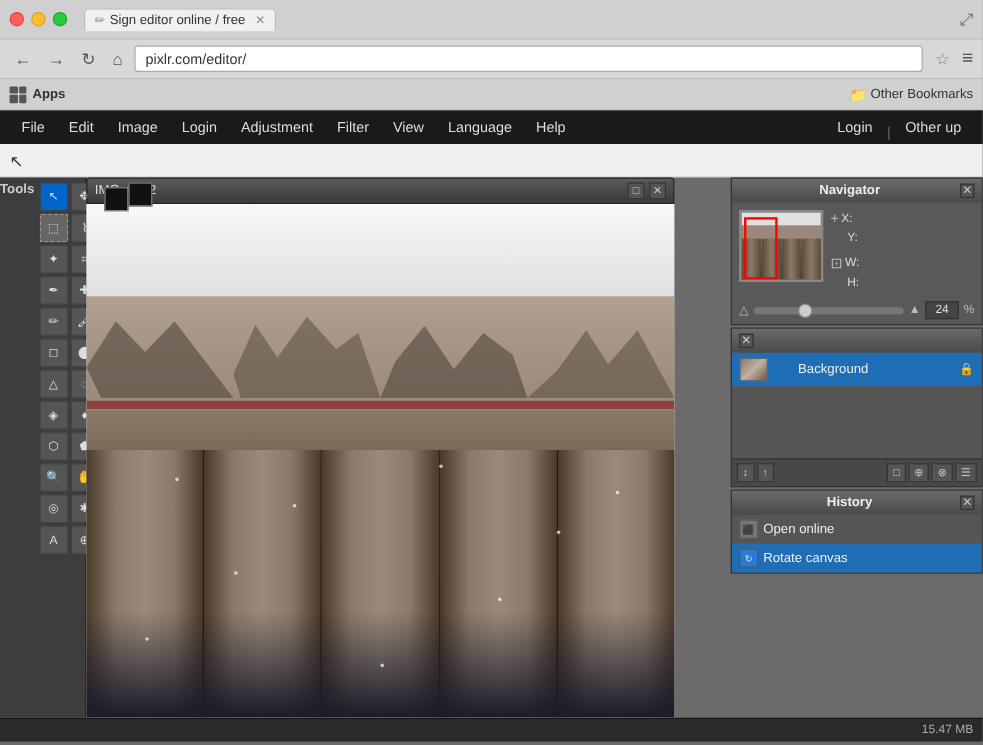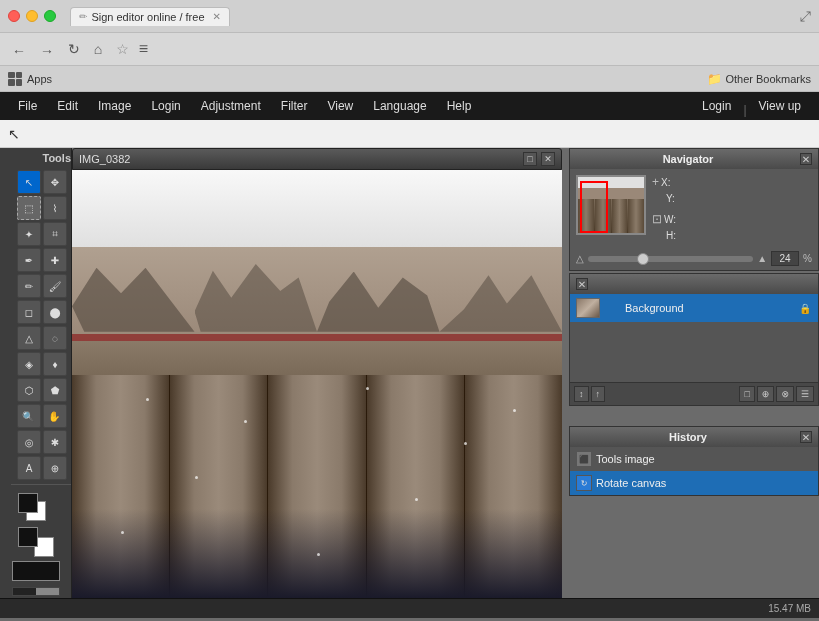--- a/index.html
+++ b/index.html
@@ -20,59 +20,59 @@
     .restore-btn { margin-left: auto; font-size: 14px; color: #666; }
 
     .nav-bar { display: flex; align-items: center; background: #d8d8d8; border-top: 1px solid #bbb; border-bottom: 1px solid #bbb; padding: 4px 8px; height: 34px; gap: 6px; }
     .nav-btn { background: none; border: none; cursor: pointer; color: #555; font-size: 14px; padding: 2px 4px; }
     .nav-btn:disabled { color: #aaa; }
     .address-bar { flex: 1; display: flex; align-items: center; background: white; border: 1px solid #aaa; border-radius: 3px; padding: 3px 8px; font-size: 12px; color: #333; }
     .star-btn { background: none; border: none; color: #888; font-size: 14px; cursor: pointer; margin-left: 4px; }
     .menu-btn { background: none; border: none; color: #555; font-size: 16px; cursor: pointer; margin-left: 4px; }
 
     .bookmarks-bar { display: flex; align-items: center; background: #d0d0d0; border-bottom: 1px solid #bbb; padding: 3px 8px; height: 26px; gap: 4px; }
-    .bookmarks-apps { display: flex; align-items: center; gap: 3px; font-size: 11px; color: #333; }
+    .bookmarks-apps { display: flex; align-items: center; gap: 3px; font-size: 11px; color: #333; font-weight: bold; }
     .apps-icon { width: 14px; height: 14px; display: grid; grid-template-columns: 1fr 1fr; gap: 1px; margin-right: 2px; }
     .apps-dot { background: #555; border-radius: 1px; }
     .bookmarks-right { margin-left: auto; font-size: 11px; color: #333; display: flex; align-items: center; gap: 3px; }
     .bookmark-folder-icon { font-size: 12px; }
 
     
     .app-menu-bar { display: flex; align-items: center; background: #1a1a1a; color: #ddd; height: 28px; padding: 0 8px; gap: 0; }
     .menu-item { padding: 4px 10px; cursor: pointer; font-size: 12px; }
     .menu-login { margin-left: auto; display: flex; align-items: flex-end; gap: 2px; }
     .menu-divider { color: #666; }
 
     
     .tool-hint-bar { display: flex; align-items: center; background: #f0f0f0; border-bottom: 1px solid #ccc; padding: 4px 8px; height: 28px; gap: 8px; }
     .tool-hint-icon { font-size: 14px; color: #333; }
 
     
     .workspace { display: flex; width: 819px; background: #6b6b6b; position: relative; height: 450px; }
 
     
-    .tools-panel { width: 72px; background: #3d3d3d; border-right: 1px solid #222; display: flex; flex-direction: column; align-items: flex-end; padding-top: 4px; flex-shrink: 0; }
+    .tools-panel { width: 72px; background: #3d3d3d; border-right: 1px solid #222; display: flex; flex-direction: row; align-items: flex-start; padding-top: 4px; flex-shrink: 0; }
     .tools-title { color: #ccc; font-size: 11px; font-weight: bold; margin-bottom: 6px; }
     .tools-grid { display: grid; grid-template-columns: 24px 24px; gap: 2px; padding: 0 4px; }
     .tool-btn { width: 24px; height: 24px; background: #555; border: 1px solid #444; border-radius: 2px; display: flex; align-items: center; justify-content: center; cursor: pointer; font-size: 10px; color: #ddd; }
     .tool-btn.active { background: #0066cc; }
     .tool-separator { width: 60px; height: 1px; background: #555; margin: 4px 0; }
     .color-bg { width: 22px; height: 22px; background: white; border: 1px solid #888; position: absolute; top: 8px; left: 8px; }
     .color-fg { width: 22px; height: 22px; background: #1a1a1a; border: 1px solid #888; position: relative; z-index: 1; }
     .color-wrapper { position: relative; width: 36px; height: 36px; margin: 4px auto; }
 
     
     .image-window { position: absolute; left: 72px; top: 0; width: 490px; height: 450px; }
     .window-title-bar { display: flex; align-items: center; background: linear-gradient(to bottom, #5a5a5a, #3a3a3a); border: 1px solid #222; height: 22px; padding: 0 6px; color: #ddd; font-size: 11px; border-radius: 3px 3px 0 0; }
     .window-title-text { flex: 1; text-align: left; }
     .window-controls { display: flex; gap: 4px; margin-left: auto; }
     .win-ctrl { width: 14px; height: 14px; background: #555; border: 1px solid #333; display: flex; align-items: center; justify-content: center; cursor: pointer; font-size: 9px; color: #ccc; }
 
     
-    .right-panels { position: absolute; right: 0; top: 0; width: 250px; display: flex; flex-direction: column; gap: 0; }
+    .right-panels { position: absolute; right: 0; top: 0; width: 210px; display: flex; flex-direction: column; gap: 0; }
 
     
     .panel { background: #555; border: 1px solid #333; }
     .panel-header { display: flex; align-items: center; background: linear-gradient(to bottom, #6a6a6a, #4a4a4a); padding: 3px 6px; height: 20px; }
     .panel-title { color: #eee; font-size: 11px; font-weight: bold; flex: 1; text-align: center; }
     .panel-close { color: #ccc; font-size: 10px; cursor: pointer; background: #555; border: 1px solid #333; width: 12px; height: 12px; display: flex; align-items: center; justify-content: center; }
 
     .navigator-content { padding: 6px; display: flex; gap: 6px; background: #595959; }
     .navigator-thumbnail { width: 70px; height: 60px; background: #888; border: 2px solid #888; position: relative; flex-shrink: 0; overflow: hidden; }
     .nav-red-box { position: absolute; top: 4px; left: 2px; width: 28px; height: 52px; border: 2px solid red; }
@@ -132,20 +132,23 @@
       </div>
     </div>
     <span class="restore-btn">⤢</span>
   </div>
 
   <div class="nav-bar">
     <button class="nav-btn">←</button>
     <button class="nav-btn">→</button>
     <button class="nav-btn">↻</button>
     <button class="nav-btn">⌂</button>
+    <div class="address-bar">
+      <span>pixlr.com/editor/</span>
+    </div>
     <button class="star-btn">☆</button>
     <button class="menu-btn">≡</button>
   </div>
 
   <div class="bookmarks-bar">
     <div class="bookmarks-apps">
       <div class="apps-icon">
         <div class="apps-dot"></div>
         <div class="apps-dot"></div>
         <div class="apps-dot"></div>
@@ -166,21 +169,21 @@
   <span class="menu-item">Image</span>
   <span class="menu-item">Login</span>
   <span class="menu-item">Adjustment</span>
   <span class="menu-item">Filter</span>
   <span class="menu-item">View</span>
   <span class="menu-item">Language</span>
   <span class="menu-item">Help</span>
   <div class="menu-login">
     <span class="menu-item">Login</span>
     <span class="menu-divider">|</span>
-    <span class="menu-item">View up</span>
+    <span class="menu-item">Other up</span>
   </div>
 </div>
 
 <div class="tool-hint-bar">
   <span class="tool-hint-icon">↖</span>
 </div>
 
 <div class="workspace">
 
   <div class="tools-panel">
@@ -344,29 +347,29 @@
         <button class="layers-tb-btn">↕</button>
         <button class="layers-tb-btn">↑</button>
         <div class="layers-tb-spacer"></div>
         <button class="layers-tb-btn">□</button>
         <button class="layers-tb-btn">⊕</button>
         <button class="layers-tb-btn">⊗</button>
         <button class="layers-tb-btn">☰</button>
       </div>
     </div>
 
-    <div class="panel" style="margin-top:20px;">
+    <div class="panel" style="margin-top:2px;">
       <div class="panel-header">
         <span class="panel-title">History</span>
         <div class="panel-close">✕</div>
       </div>
       <div class="history-content">
         <div class="history-row">
           <div class="history-icon">⬛</div>
-          <span class="history-label">Tools image</span>
+          <span class="history-label">Open online</span>
         </div>
         <div class="history-row active">
           <div class="history-icon" style="background:#2a7bd5;">↻</div>
           <span class="history-label">Rotate canvas</span>
         </div>
       </div>
     </div>
   </div>
 
 </div>

